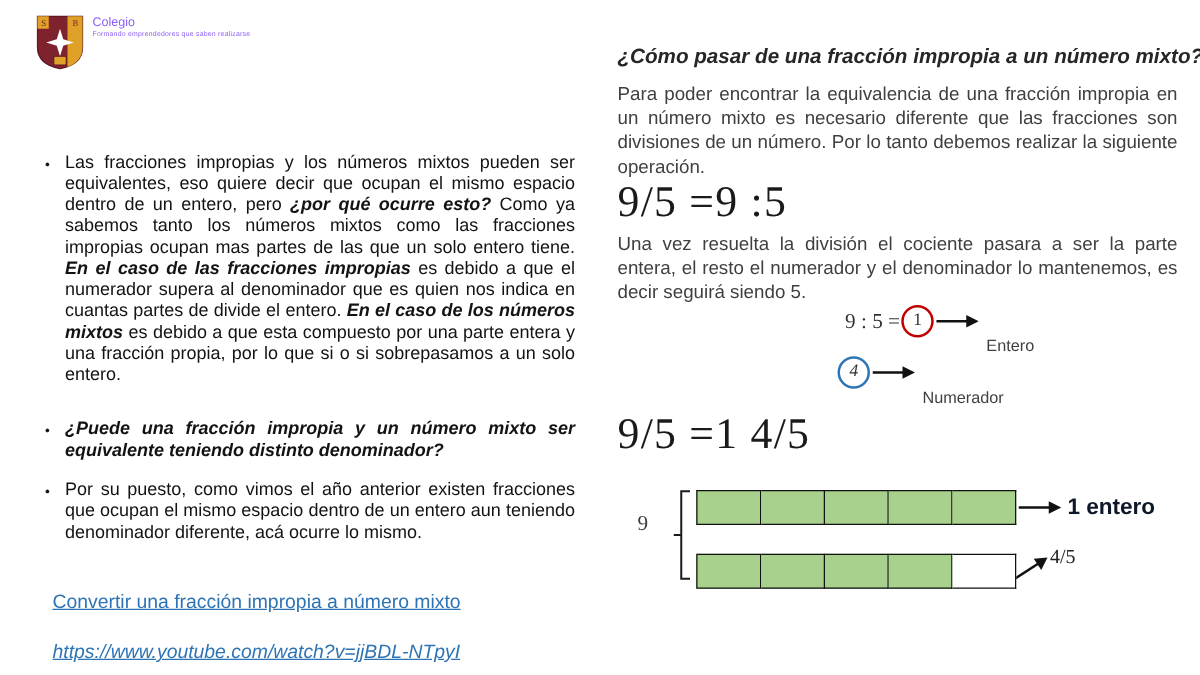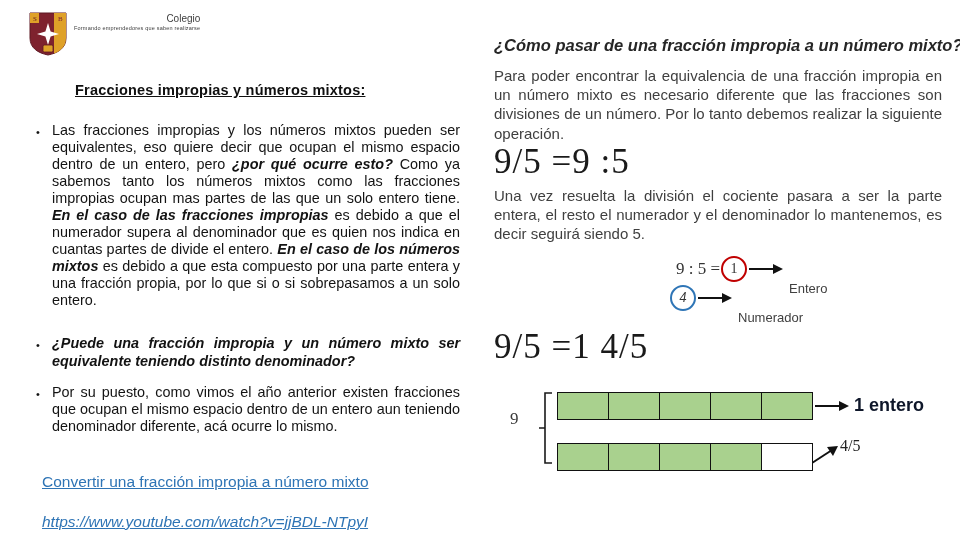--- a/index.html
+++ b/index.html
@@ -3,21 +3,21 @@
 <meta charset="utf-8">
 <style>
   html,body { margin:0; padding:0; background:#e8e8e8; }
   .slide {
     position:relative; width:960px; height:540px; background:#ffffff;
     font-family:"Liberation Sans", sans-serif; overflow:hidden; margin:0 auto;
   }
 
   
   .logo { position:absolute; left:28px; top:10px; display:flex; gap:6px; align-items:flex-start; }
-  .logo-text { color:#404040; line-height:1; padding-top:4px;text-align:right; }
+  .logo-text { color:#8b5cf6; line-height:1; padding-top:4px; }
   .logo-prefix { font-size:10px; margin-bottom:2px; }
   .logo-name { font-size:20px; letter-spacing:0.3px; }
   .logo-tagline { font-size:5.5px; margin-top:2px; letter-spacing:0.2px; }
 
   
   .lc-title {
     position:absolute; left:75px; top:82px; font-size:14.5px; font-weight:bold;
     text-decoration:underline; color:#101010; letter-spacing:0.2px;
   }
   .bullet { position:absolute; left:36px; width:424px; font-size:14.4px; line-height:17px;
@@ -41,21 +41,21 @@
   .rc-para { position:absolute; left:494px; width:448px; font-size:15px; line-height:19.2px;
              text-align:justify; color:#3F3F3F; }
   .rc-para1 { top:66px; }
   .rc-para2 { top:186px; }
   .rc-eq { position:absolute; left:494px; font-family:"Liberation Serif", serif;
            font-size:35px; color:#1a1a1a; letter-spacing:1px; }
   .rc-eq1 { top:142px; }
   .rc-eq2 { top:327px; }
 
   .div-row { position:absolute; display:flex; align-items:center; }
-  .div-row1 { left:676px; top:242px; }
+  .div-row1 { left:676px; top:230px; }
   .div-row2 { left:670px; top:271px; }
   .expr { font-family:"Liberation Serif", serif; font-size:17px; color:#333; margin-right:1px; }
   .circle { width:22px; height:22px; border:2.5px solid #C00000; border-radius:50%;
             display:flex; align-items:center; justify-content:center; flex:none;
             font-family:"Liberation Serif", serif; font-size:14px; color:#333; background:#fff; }
   .circle-blue { border-color:#2E75B6; font-style:italic; }
   .ann-arrow { margin:0 6px 0 2px; }
   .ann-label { font-size:13px; color:#404040;margin-top:39px; }
 
   
@@ -86,21 +86,20 @@
       <text x="30" y="11" font-size="7" fill="#7E222E" font-family="Liberation Serif, serif">B</text>
       <polygon points="20,13 22.6,21.4 31,24 22.6,26.6 20,35 17.4,26.6 9,24 17.4,21.4" fill="#ffffff"></polygon>
       <rect x="15" y="35" width="10" height="7" rx="1.5" fill="#DFA128" stroke="#5d1822" stroke-width="0.8"></rect>
     </svg>
     <div class="logo-text">
       <div class="logo-prefix">Colegio</div>
       <div class="logo-tagline">Formando emprendedores que saben realizarse</div>
     </div>
   </div>
 
-  <div class="lc-title">Fracciones impropias y números mixtos:</div>
 
   <div class="bullet b1">
     <span class="marker">•</span>
     <span class="btext"><span>Las fracciones impropias y los números mixtos pueden ser equivalentes, eso quiere decir que ocupan el mismo espacio dentro de un entero, pero </span><span class="bi">¿por qué ocurre esto?</span><span> Como ya sabemos tanto los números mixtos como las fracciones impropias ocupan mas partes de las que un solo entero tiene. </span><span class="bi">En el caso de las fracciones impropias</span><span> es debido a que el numerador supera al denominador que es quien nos indica en cuantas partes de divide el entero. </span><span class="bi">En el caso de los números mixtos</span><span> es debido a que esta compuesto por una parte entera y una fracción propia, por lo que si o si sobrepasamos a un solo entero.</span></span>
   </div>
 
   <div class="bullet b2">
     <span class="marker">•</span>
     <span class="btext">¿Puede una fracción impropia y un número mixto ser equivalente teniendo distinto denominador?</span>
   </div>

